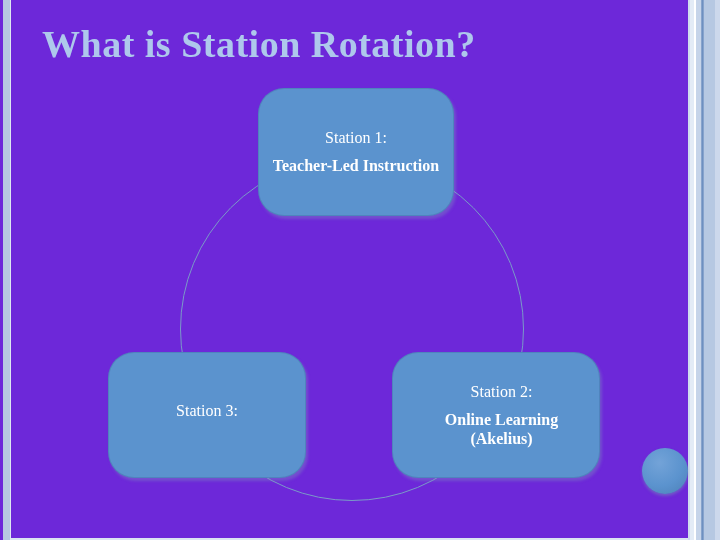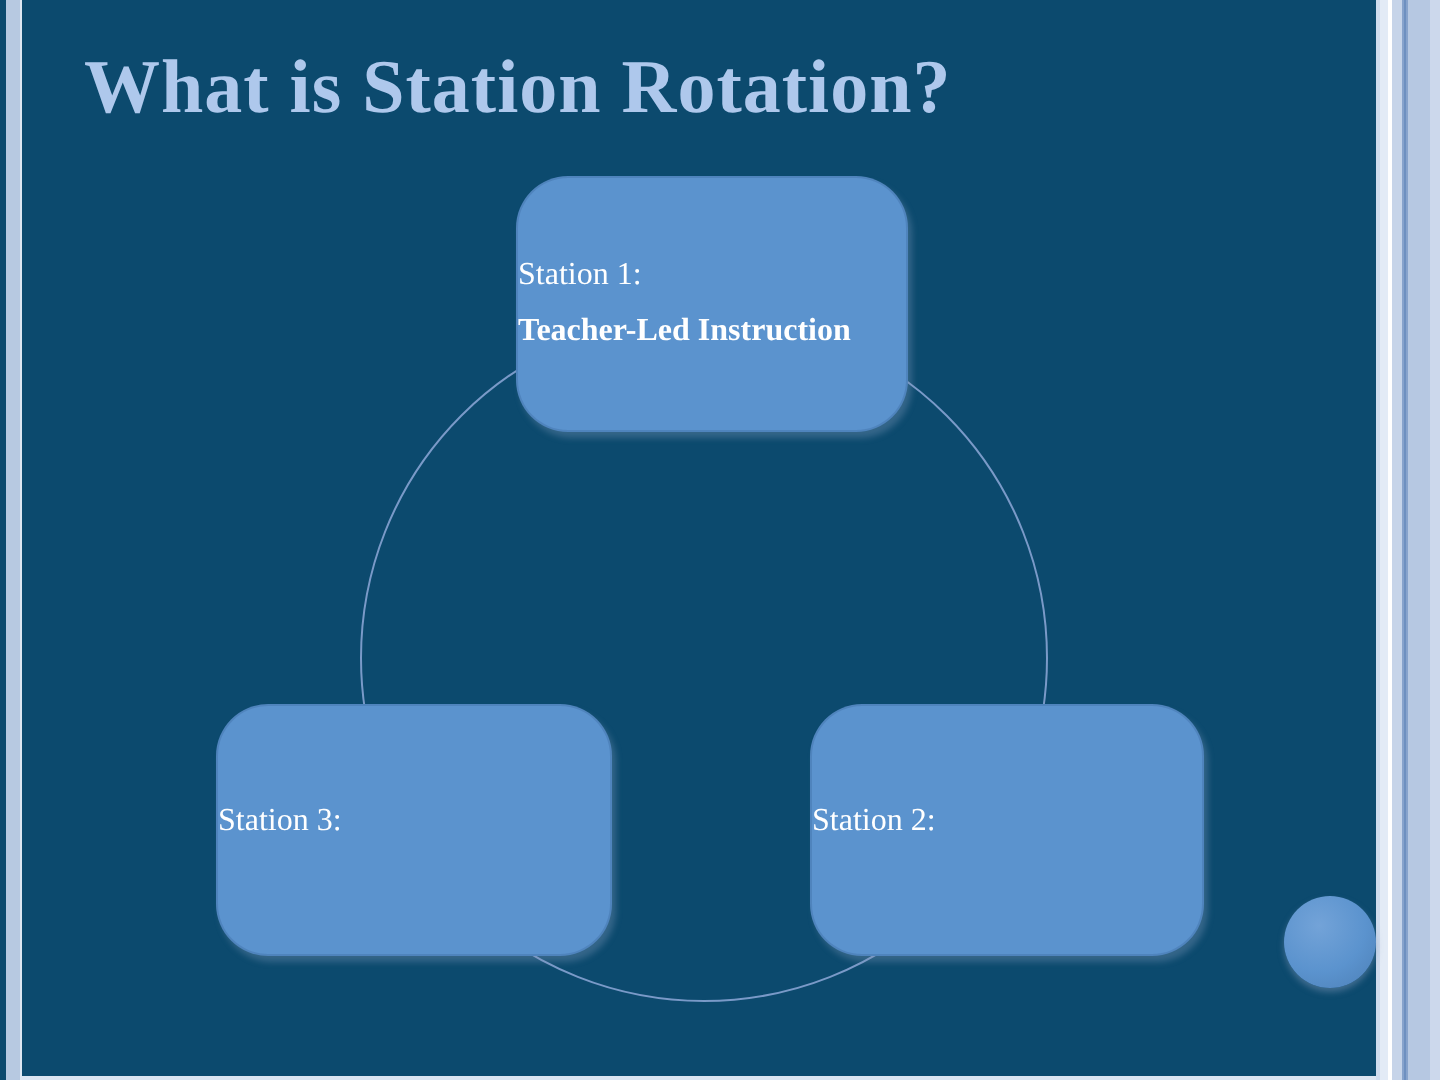--- a/index.html
+++ b/index.html
@@ -1,20 +1,20 @@
 <!DOCTYPE html>
 <html><head>
 <meta charset="utf-8">
 <style>
   html, body { margin: 0; padding: 0; background: #ffffff; }
   .slide {
     position: relative;
     width: 720px;
     height: 540px;
-    background: #0c4a6e;
+    background: #6d28d9;
     overflow: hidden;
     font-family: "Liberation Serif", serif;
   }
   .left-bar {
     position: absolute;
     left: 3px; top: 0;
     width: 7px; height: 540px;
     background: #b7c9e1;
     border-right: 1px solid #dde7f2;
   }
@@ -58,28 +58,28 @@
   }
   .station {
     position: absolute;
     z-index: 2;
     background: #5b93ce;
     border: 1px solid rgba(72, 122, 178, 0.6);
     border-radius: 26px;
     color: #ffffff;
     display: flex;
     flex-direction: column;
-    align-items: flex-start;
+    align-items: center;
     justify-content: center;
     text-align: center;
     box-shadow: 2px 3px 3px rgba(130, 155, 190, 0.35);
   }
   .station-top { left: 258px; top: 88px;  width: 194px; height: 126px; }
   .station-bl  { left: 108px; top: 352px; width: 196px; height: 124px; }
-  .station-br  { left: 405px; top: 352px; width: 195px; height: 124px; }
+  .station-br  { left: 392px; top: 352px; width: 195px; height: 124px; padding-left: 11px; }
   .station .label {
     font-size: 16px;
     font-weight: normal;
     margin-bottom: 9px;
   }
   .station .name {
     font-size: 16px;
     font-weight: bold;
     line-height: 19px;
     max-width: 172px;
@@ -111,17 +111,18 @@
     <div class="label">Station 1:</div>
     <div class="name">Teacher-Led Instruction</div>
   </div>
 
   <div class="station station-bl">
     <div class="label">Station 3:</div>
   </div>
 
   <div class="station station-br">
     <div class="label">Station 2:</div>
+    <div class="name">Online Learning (Akelius)</div>
   </div>
 
   <div class="accent-circle"></div>
 
 </div>
 
 </body></html>

